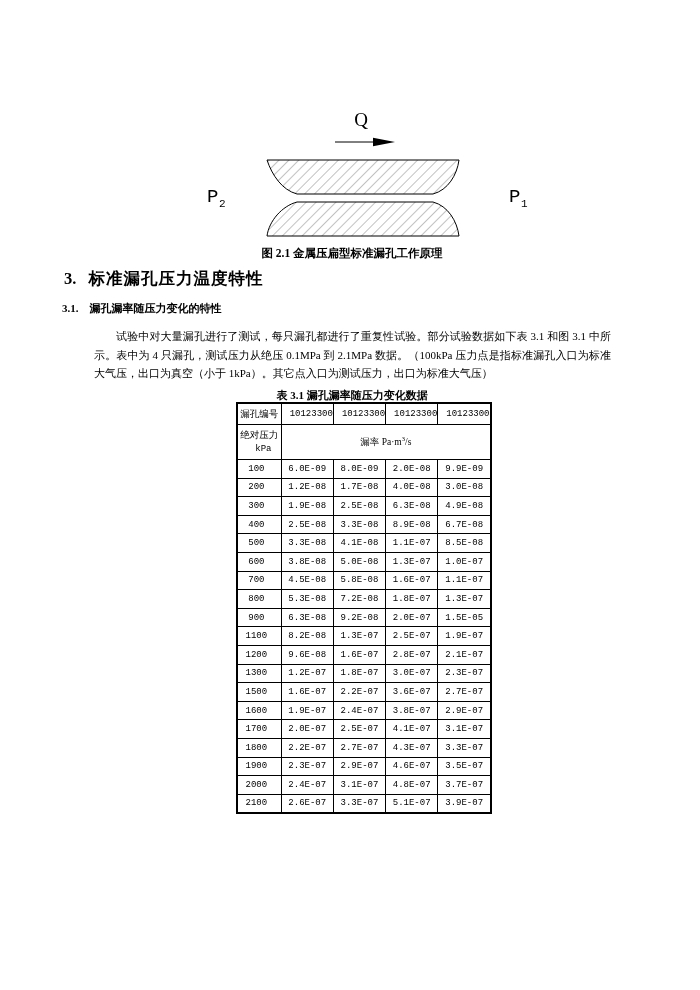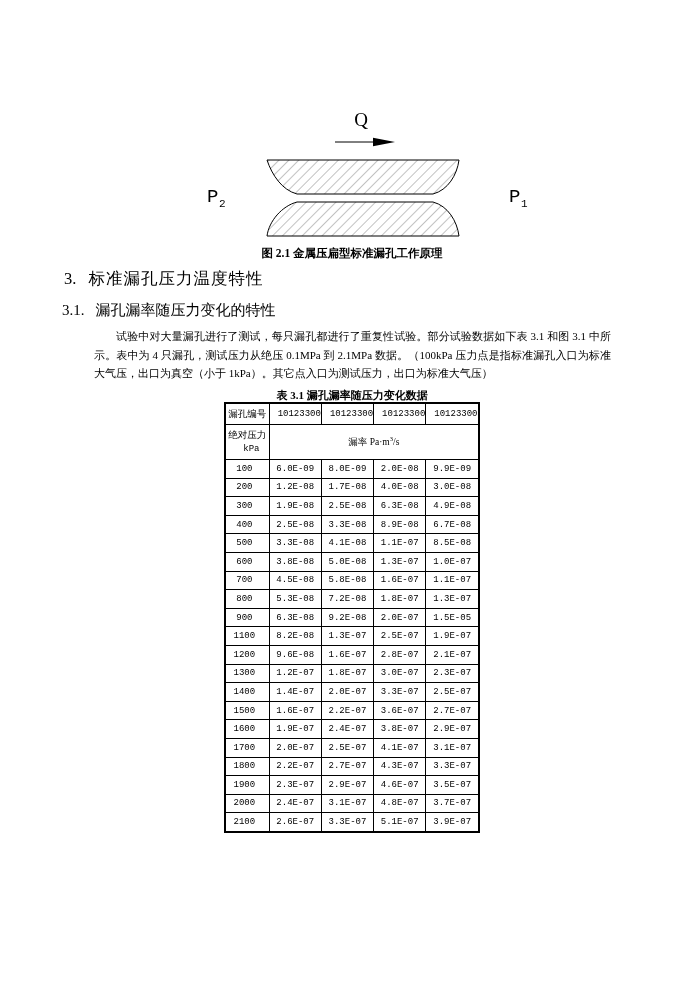--- a/index.html
+++ b/index.html
@@ -28,28 +28,28 @@
     left: 0; top: 246px; width: 704px;
     text-align: center;
     font-size: 11.5px;
     font-weight: bold;
   }
 
   
   .section-heading {
     left: 64px; top: 268px;
     font-size: 16.5px;
-    font-weight: normal;
+    font-weight: bold;
     letter-spacing: 1px;
   }
   .section-heading .sec-num { margin-right: 12px; letter-spacing: 0; }
   .subsection-heading {
     left: 62px; top: 301px;
-    font-size: 15px;
-    font-weight: normal;
+    font-size: 11px;
+    font-weight: bold;
   }
   .subsection-heading .sec-num { margin-right: 11px; }
 
   
   .body-paragraph {
     left: 94px; top: 327px; width: 517px;
     font-size: 11px;
     line-height: 18.6px;
     text-indent: 2em;
     text-align: justify;
@@ -57,21 +57,21 @@
 
   
   .table-caption {
     left: 0; top: 388px; width: 704px;
     text-align: center;
     font-size: 11px;
     font-weight: bold;
   }
   table.leak-table {
     position: absolute;
-    left: 224px; top: 402px;
+    left: 236px; top: 402px;
     width: 256px;
     border-collapse: collapse;
     table-layout: fixed;
     border: 2px solid #000;
   }
   .leak-table th, .leak-table td {
     border: 1px solid #000;
     padding: 0;
     text-align: center;
     vertical-align: middle;
@@ -230,27 +230,20 @@
       <td class="mono">2.1E-07</td>
     </tr>
         <tr class="data-row">
       <td class="pressure mono">1300</td>
       <td class="mono">1.2E-07</td>
       <td class="mono">1.8E-07</td>
       <td class="mono">3.0E-07</td>
       <td class="mono">2.3E-07</td>
     </tr>
         <tr class="data-row">
-      <td class="pressure mono">1400</td>
-      <td class="mono">1.4E-07</td>
-      <td class="mono">2.0E-07</td>
-      <td class="mono">3.3E-07</td>
-      <td class="mono">2.5E-07</td>
-    </tr>
-        <tr class="data-row">
       <td class="pressure mono">1500</td>
       <td class="mono">1.6E-07</td>
       <td class="mono">2.2E-07</td>
       <td class="mono">3.6E-07</td>
       <td class="mono">2.7E-07</td>
     </tr>
         <tr class="data-row">
       <td class="pressure mono">1600</td>
       <td class="mono">1.9E-07</td>
       <td class="mono">2.4E-07</td>

